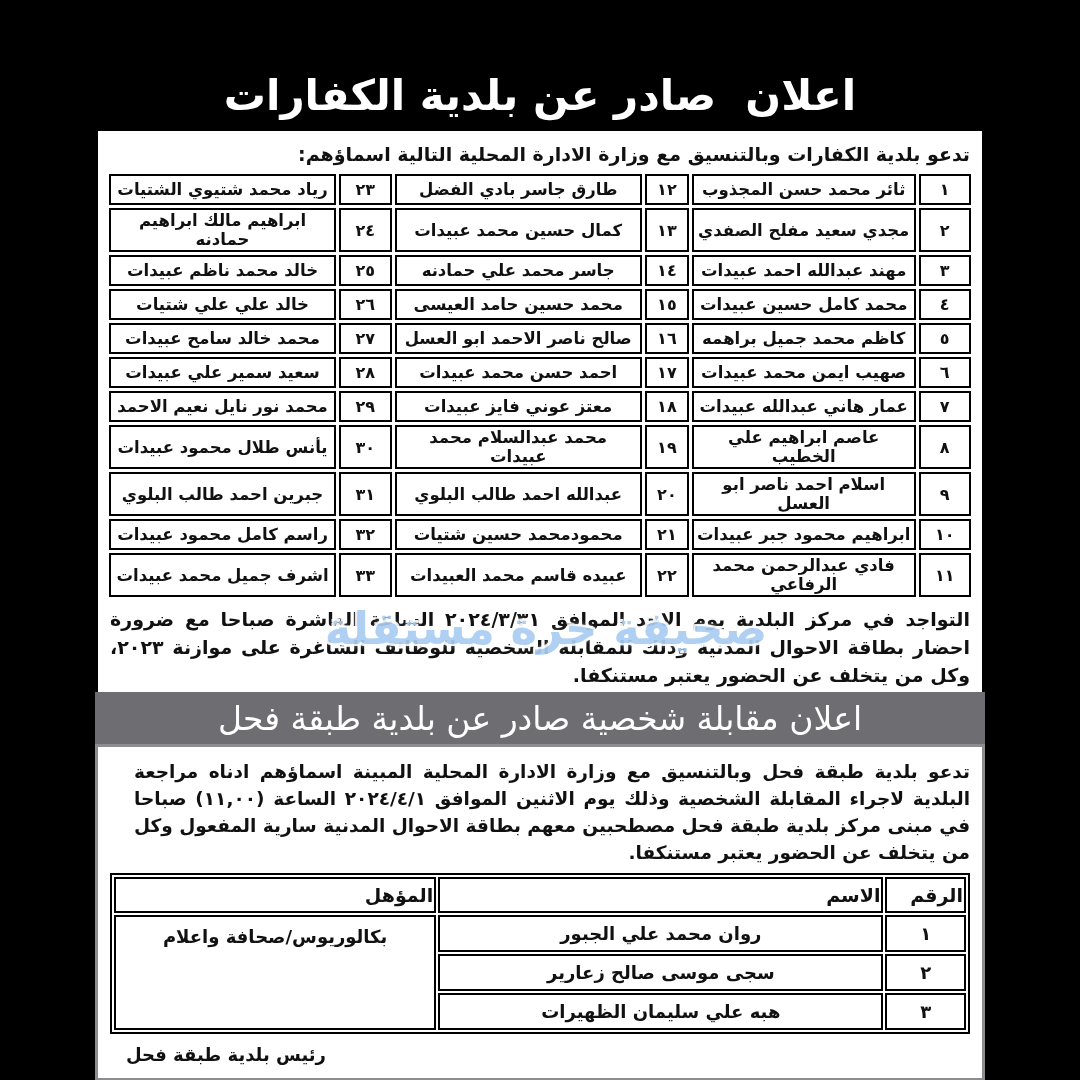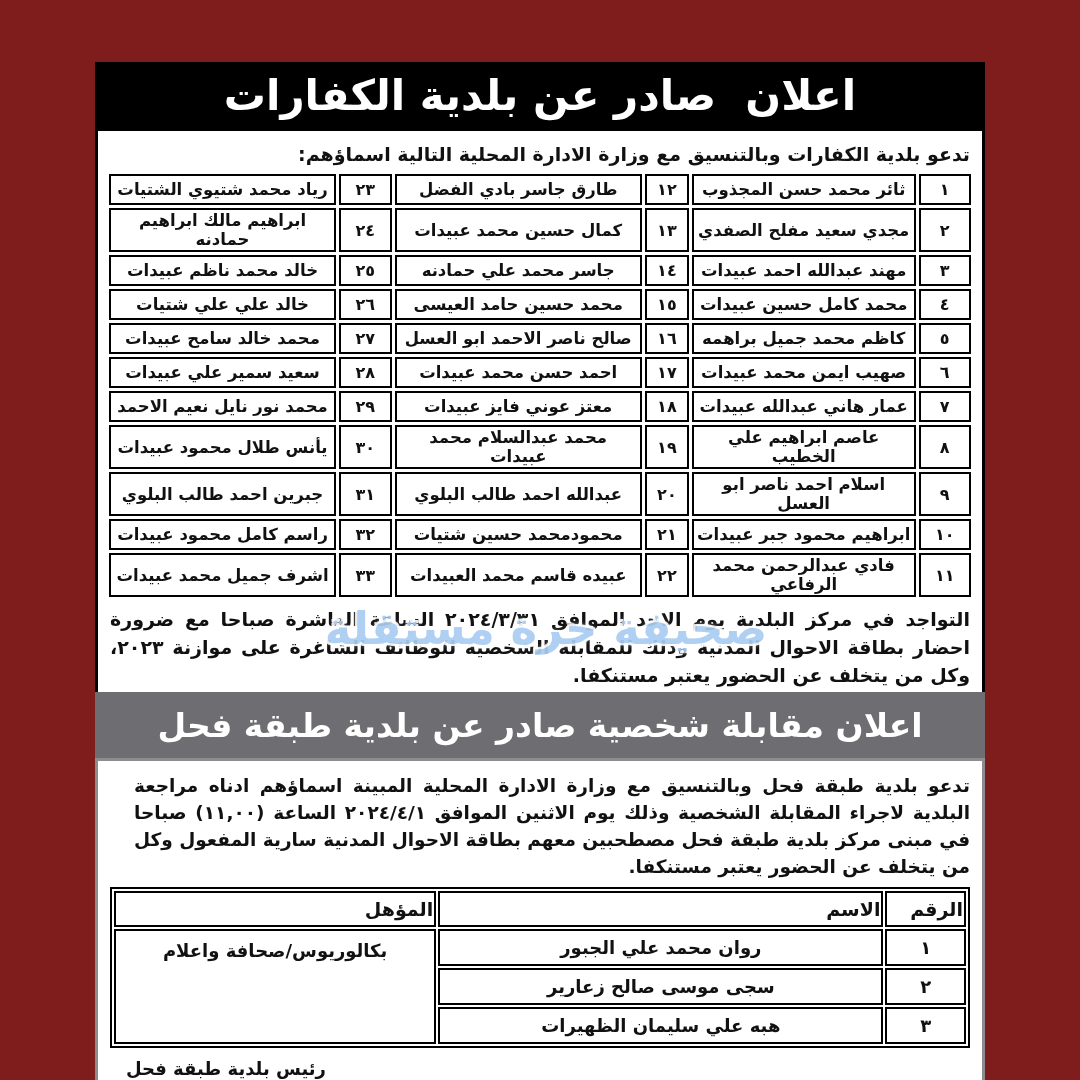--- a/index.html
+++ b/index.html
@@ -3,21 +3,21 @@
 <meta charset="utf-8">
 <style>
   html,body{margin:0;padding:0;}
   body{
     width:1080px;height:1080px;
     background:#f4f4f4;
     font-family:"DejaVu Sans",sans-serif;
   }
   .page{
     position:relative;width:1080px;height:1080px;
-    background:#7f1d1d;overflow:hidden;
+    background:#000000;overflow:hidden;
   }
   
   .a1{position:absolute;left:95px;top:62px;width:890px;}
   .a1-header{
     height:66px;background:#000;color:#fff;
     display:flex;align-items:center;justify-content:center;
     font-size:42px;font-weight:bold;white-space:pre-wrap;
   }
   .a1-box{
     border:3px solid #000;background:#fff;
@@ -43,23 +43,23 @@
     font-size:19px;font-weight:bold;line-height:28px;
     text-align:justify;padding:5px 4px 0;color:#111;
   }
   .sig{
     padding:4px 4px 4px 18px;text-align:left;direction:rtl;
     font-size:18px;line-height:26px;font-weight:bold;color:#111;
   }
   
   .a2{position:absolute;left:95px;top:692px;width:890px;}
   .a2-header{
-    height:66px;background:#6e6e72;color:#fff;
+    height:52px;background:#6e6e72;color:#fff;
     display:flex;align-items:center;justify-content:center;
-    font-size:33px;font-weight:bold;
+    font-size:33px;font-weight:normal;
   }
   .a2-box{
     border:3px solid #8d8d90;background:#fff;
     padding:4px 10px 6px;direction:rtl;
   }
   .body2{
     font-size:18.5px;font-weight:bold;line-height:27px;
     text-align:justify;padding:7px 2px 2px;color:#111;margin-left:24px;
   }
   table.t2{

